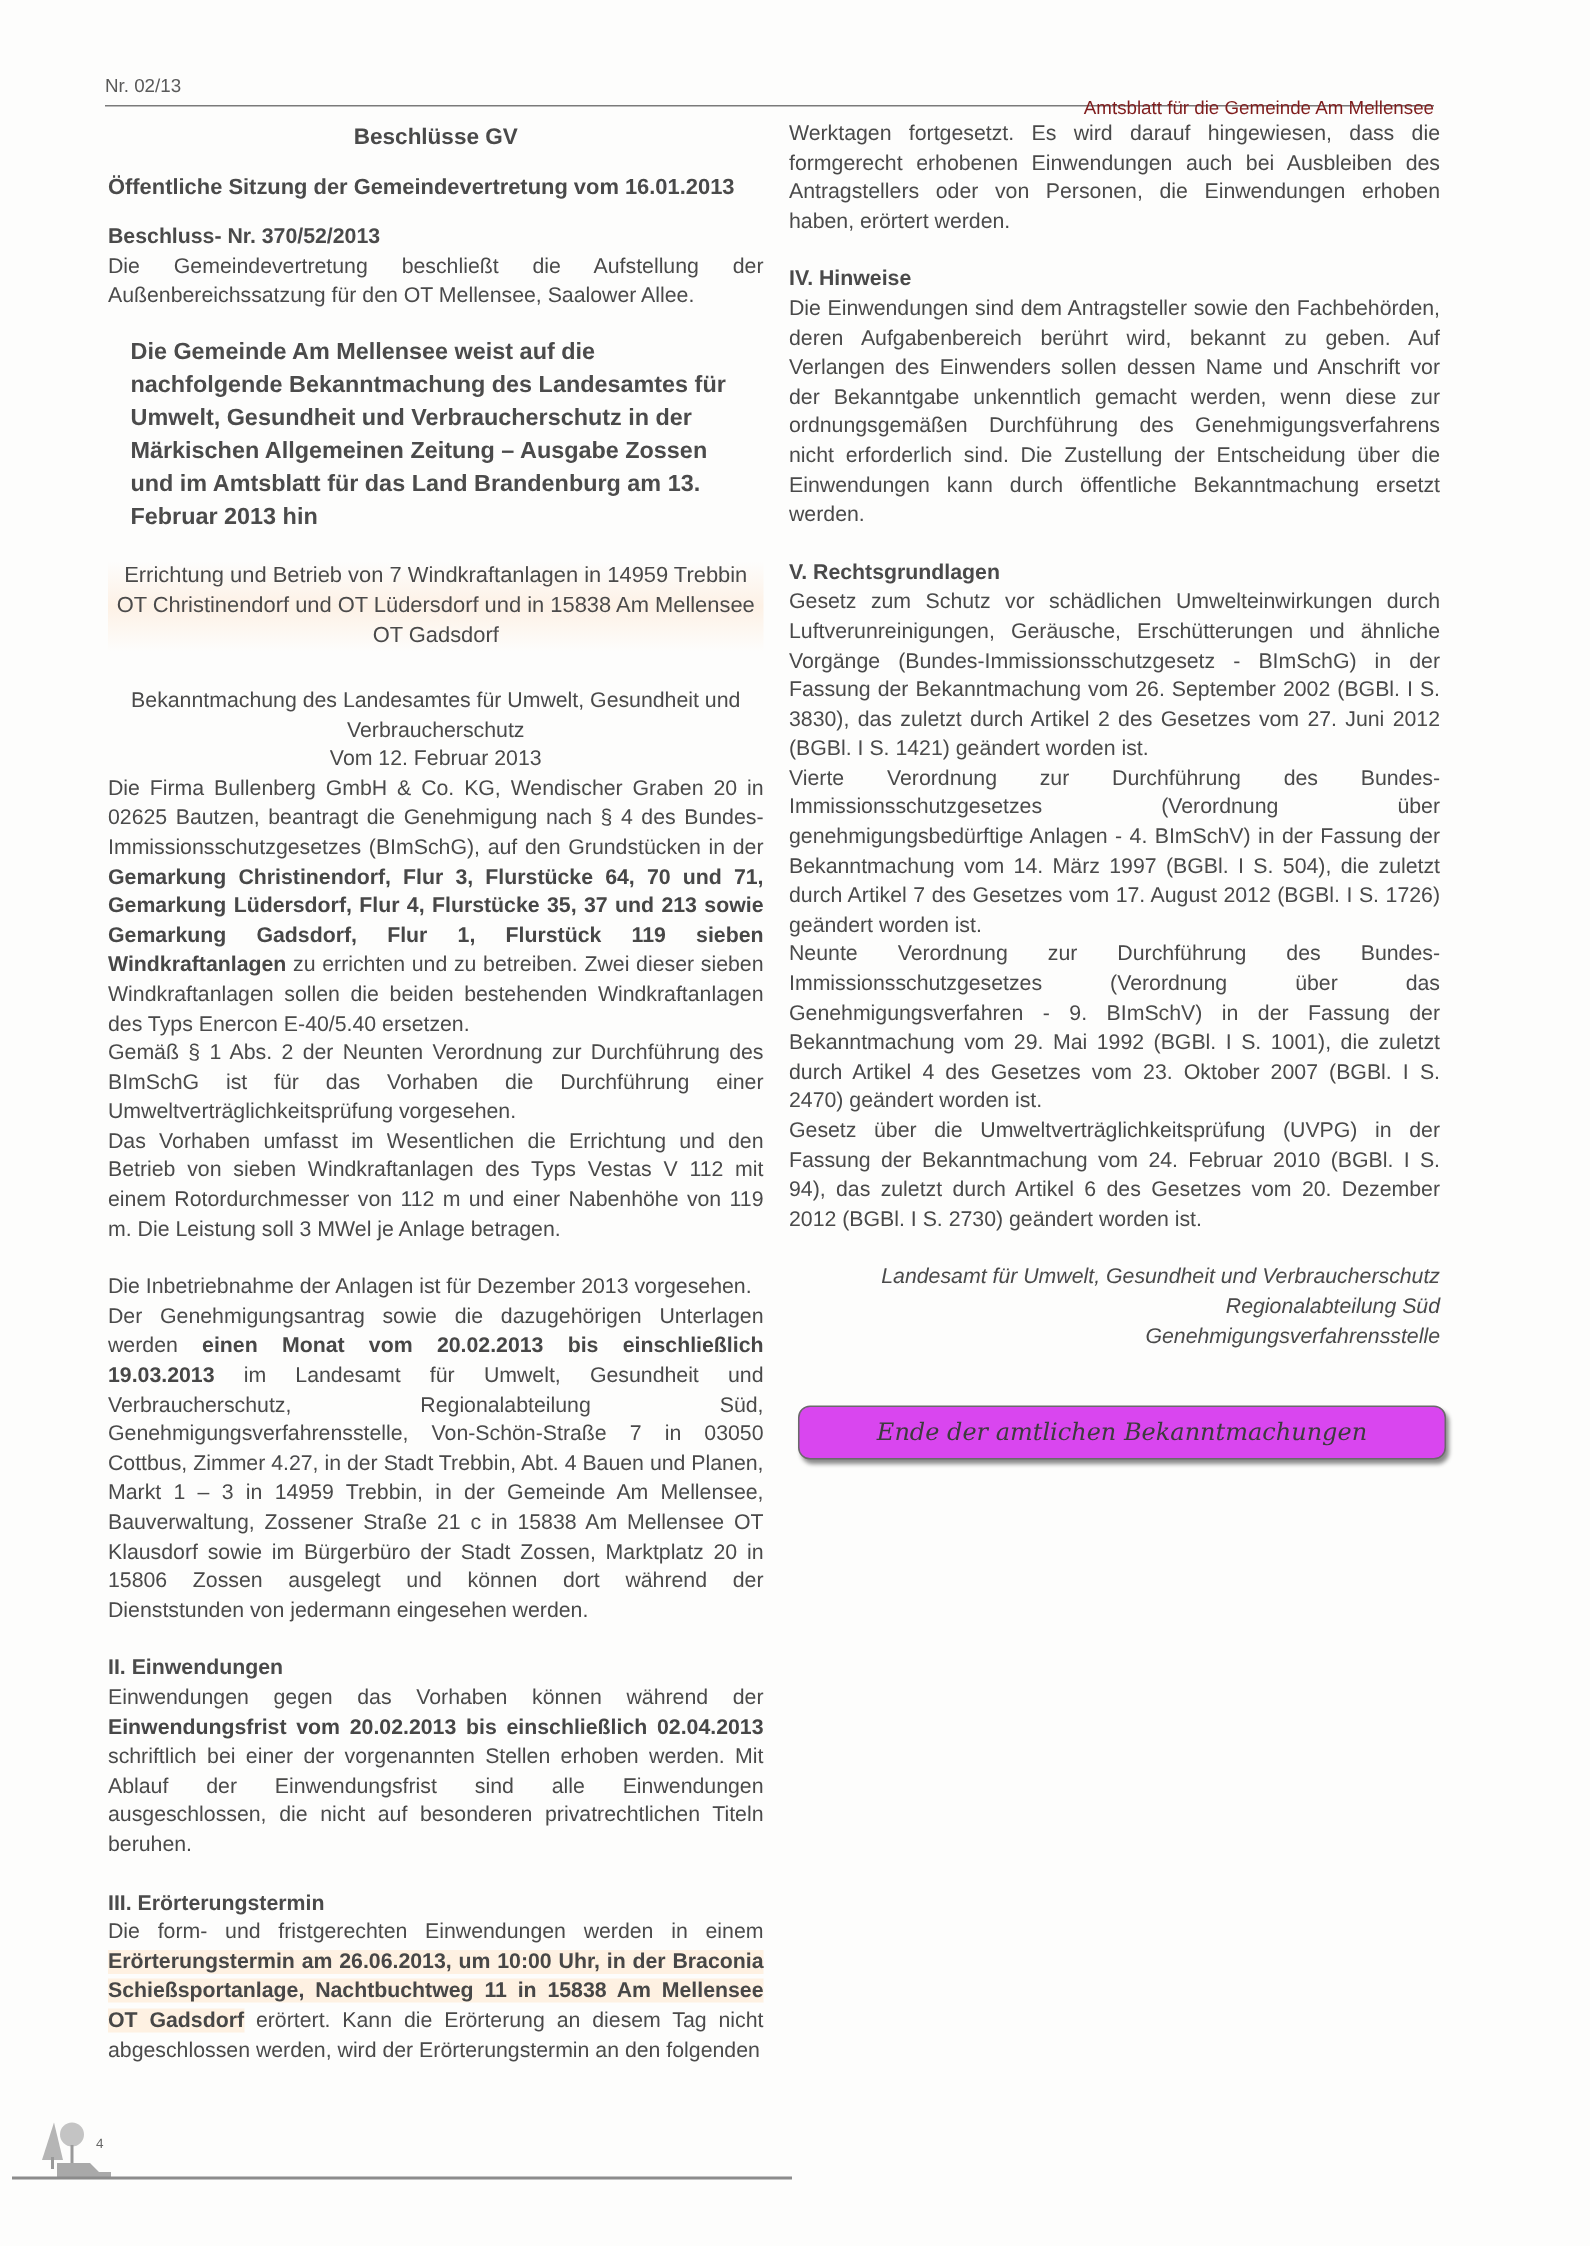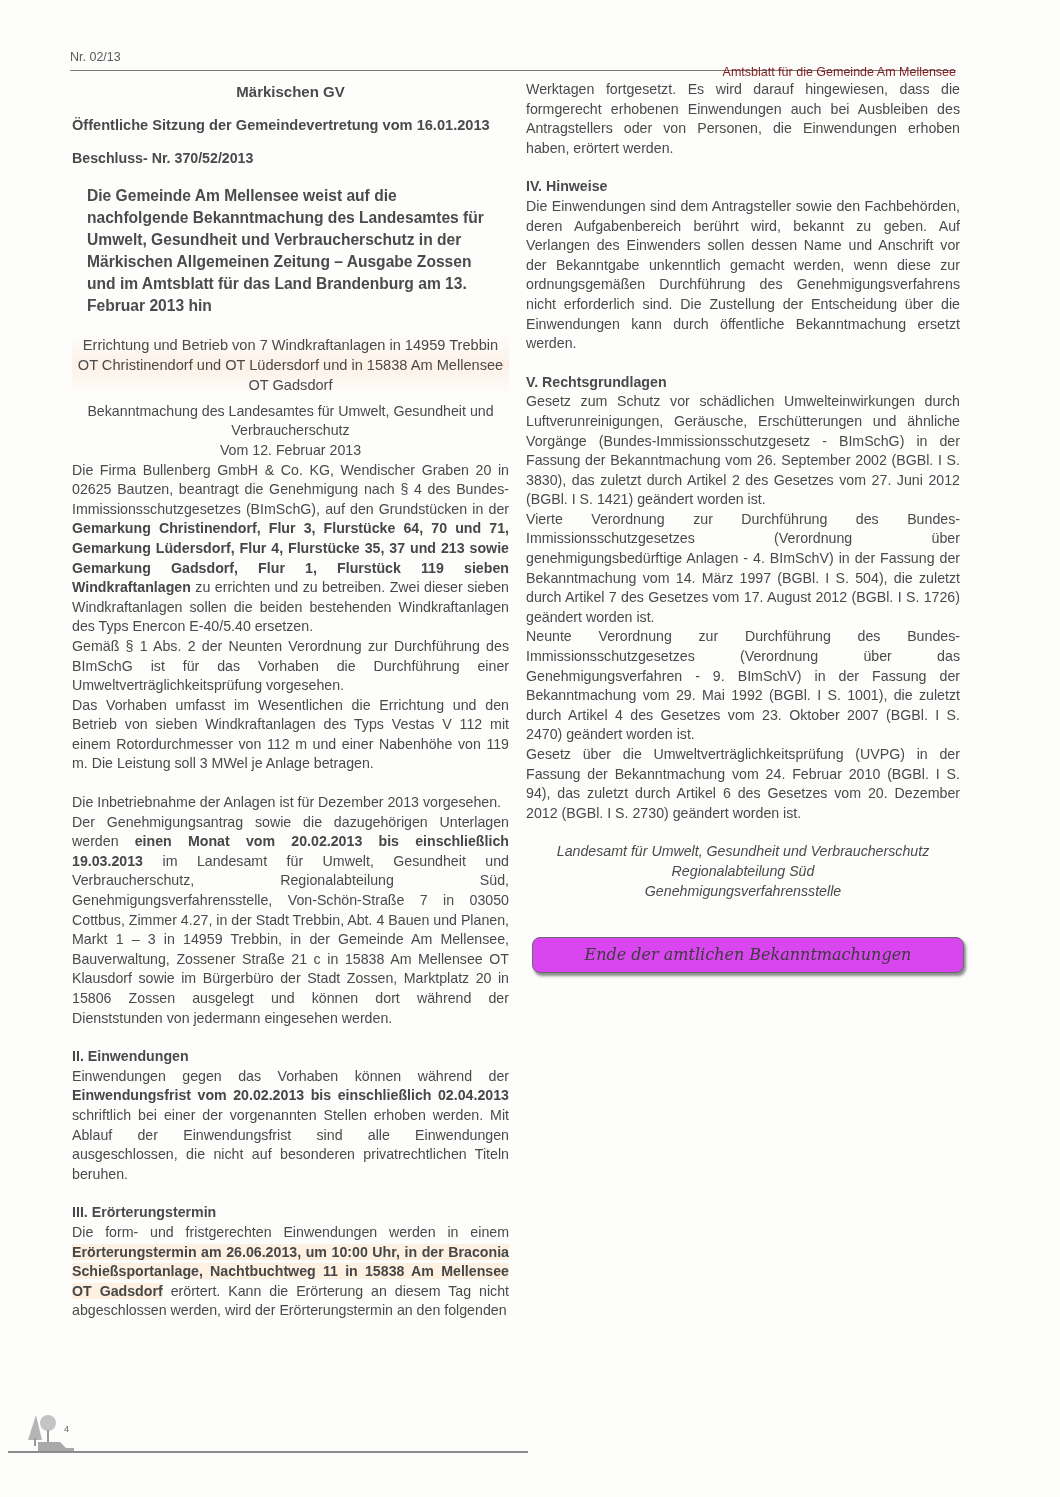--- a/index.html
+++ b/index.html
@@ -21,26 +21,26 @@
   .center { text-align: center; }
   .b { font-weight: bold; color: #474747; }
   .h-main { font-size: 15px; font-weight: bold; text-align: center; margin: 2px 0 14px; color: #4a4a4a; }
   .h-sub { font-size: 14.6px; font-weight: bold; margin-bottom: 14px; }
   .h-sec { font-weight: bold; font-size: 14.2px; }
   .notice {
     font-size: 15.6px; font-weight: bold; text-align: left; line-height: 22px;
     margin: 16px 15px 18px; color: #4b4b4b;
   }
   .project {
-    text-align: center; font-size: 14.6px; line-height: 20px; margin-bottom: 7px;
+    text-align: center; font-size: 14.6px; line-height: 20px; margin-bottom: 24px;
     background: linear-gradient(180deg, rgba(255,240,225,0) 0%, rgba(253,236,220,0.7) 50%, rgba(255,240,225,0) 100%);
   }
   .gap { height: 19px; }
   .hl { background: rgba(253,236,218,0.75); }
-  .sig { font-style: italic; text-align: center; }
+  .sig { font-style: italic; text-align: right; }
   .end-box {
     margin: 36px 0 0 6px; width: 430px; height: 34px; border: 1.5px solid #6a6a6a;
     border-radius: 8px; box-shadow: 2px 3px 3px #8a8a8a; background: #d946ef;
     display: flex; align-items: center; justify-content: center;
     font-family: "DejaVu Serif", serif; font-style: italic; font-size: 16px; color: #3c3c3c;
   }
   .footer {
     position: absolute; left: 8px; top: 1451px; width: 520px; height: 2px;
     background: #8c8c8c;
   }
@@ -49,23 +49,24 @@
 </style>
 </head>
 <body>
 
 <div class="header">
   <span class="hdr-left">Nr. 02/13</span>
   <span class="hdr-right">Amtsblatt für die Gemeinde Am Mellensee</span>
 </div>
 
 <div class="col col-left">
-  <div class="h-main">Märkischen GV</div>
+  <div class="h-main">Beschlüsse GV</div>
   <div class="h-sub">Öffentliche Sitzung der Gemeindevertretung vom 16.01.2013</div>
   <div class="h-sec">Beschluss- Nr. 370/52/2013</div>
+  <p>Die Gemeindevertretung beschließt die Aufstellung der Außenbereichssatzung für den OT Mellensee, Saalower Allee.</p>
 
   <div class="notice">Die Gemeinde Am Mellensee weist auf die nachfolgende Bekanntmachung des Landesamtes für Umwelt, Gesundheit und Verbraucherschutz in der Märkischen Allgemeinen Zeitung – Ausgabe Zossen und im Amtsblatt für das Land Brandenburg am 13. Februar 2013 hin</div>
 
   <div class="project">Errichtung und Betrieb von 7 Windkraftanlagen in 14959 Trebbin OT Christinendorf und OT  Lüdersdorf und in 15838 Am Mellensee OT Gadsdorf</div>
 
   <p class="center">Bekanntmachung des Landesamtes für Umwelt, Gesundheit und Verbraucherschutz</p>
   <p class="center">Vom 12. Februar 2013</p>
   <p><span>Die Firma Bullenberg GmbH &amp; Co. KG, Wendischer Graben 20 in 02625 Bautzen, beantragt die Genehmigung nach § 4 des Bundes-Immissionsschutzgesetzes (BImSchG), auf den Grundstücken in der </span><span class="b">Gemarkung Christinendorf, Flur 3, Flurstücke 64, 70 und 71, Gemarkung Lüdersdorf, Flur  4, Flurstücke 35, 37 und 213 sowie Gemarkung Gadsdorf, Flur 1, Flurstück 119 sieben Windkraftanlagen</span><span> zu errichten und zu betreiben. Zwei dieser sieben Windkraftanlagen sollen die beiden bestehenden Windkraftanlagen des Typs Enercon E-40/5.40 ersetzen.</span></p>
   <p>Gemäß § 1 Abs. 2 der Neunten Verordnung zur Durchführung des BImSchG ist für das Vorhaben die Durchführung einer Umweltverträglichkeitsprüfung vorgesehen.</p>
   <p>Das Vorhaben umfasst im Wesentlichen die Errichtung und den Betrieb von sieben Windkraftanlagen des Typs Vestas V 112 mit einem Rotordurchmesser von 112 m und einer Nabenhöhe von 119 m. Die Leistung soll 3 MWel je Anlage betragen.</p>

